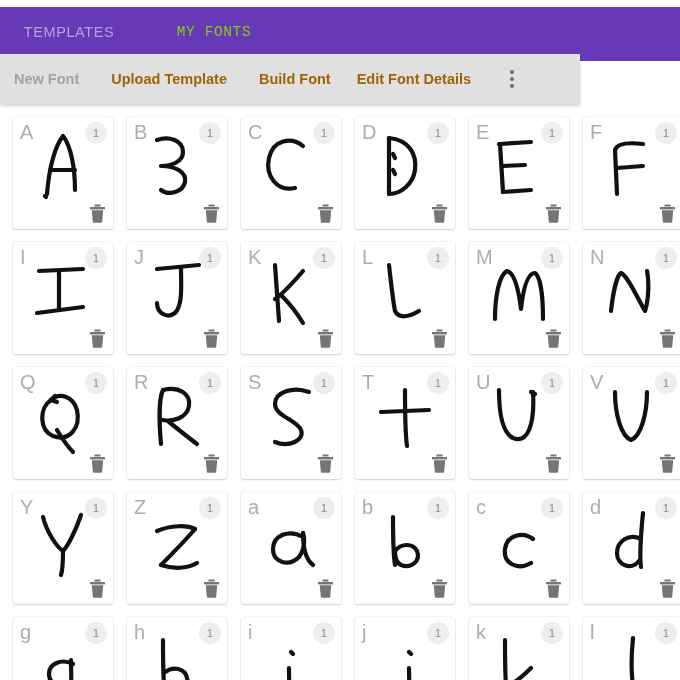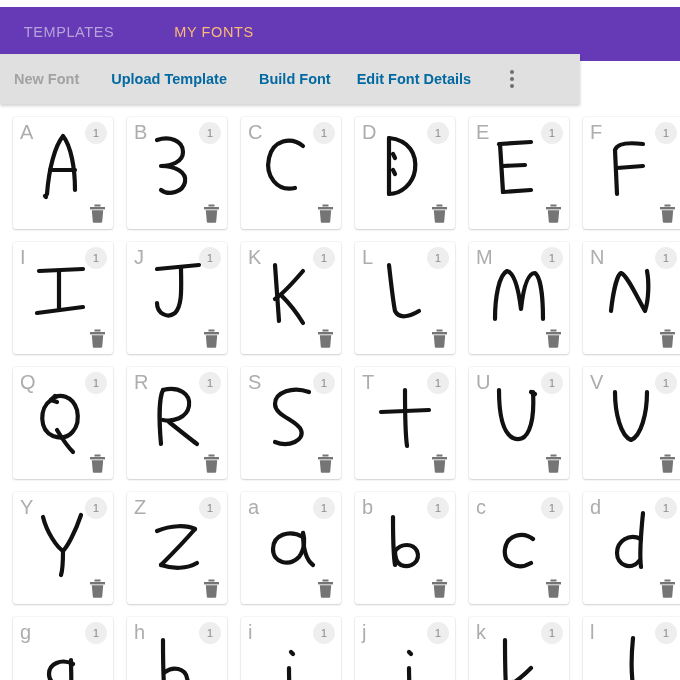--- a/index.html
+++ b/index.html
@@ -45,22 +45,23 @@
     box-sizing: border-box;
     user-select: none;
   }
   .tab-templates {
     width: 138px;
     color: #b7a2d9;
     padding-bottom: 4px;
   }
   .tab-myfonts {
     width: 152px;
-    color: #fdba74;
+    color: #84cc16;
     padding-bottom: 4px;
+    font-family: Liberation Mono, monospace;
   }
   .tab-underline {
     position: absolute;
     left: 0;
     bottom: 0;
     width: 100%;
     height: 4px;
     background: #64ffe4;
   }
 
@@ -74,21 +75,21 @@
     display: flex;
     align-items: center;
     box-sizing: border-box;
     box-shadow: 0 2px 3px rgba(0,0,0,0.18);
     z-index: 5;
   }
 
   .tb-item {
     font-size: 14.5px;
     font-weight: bold;
-    color: #0369a1;
+    color: #a16207;
     cursor: pointer;
     user-select: none;
     white-space: nowrap;
   }
   .tb-item.disabled {
     color: #a2a2a2;
     cursor: default;
   }
   .tb-new      { margin-left: 14px; }
   .tb-upload   { margin-left: 32px; }

